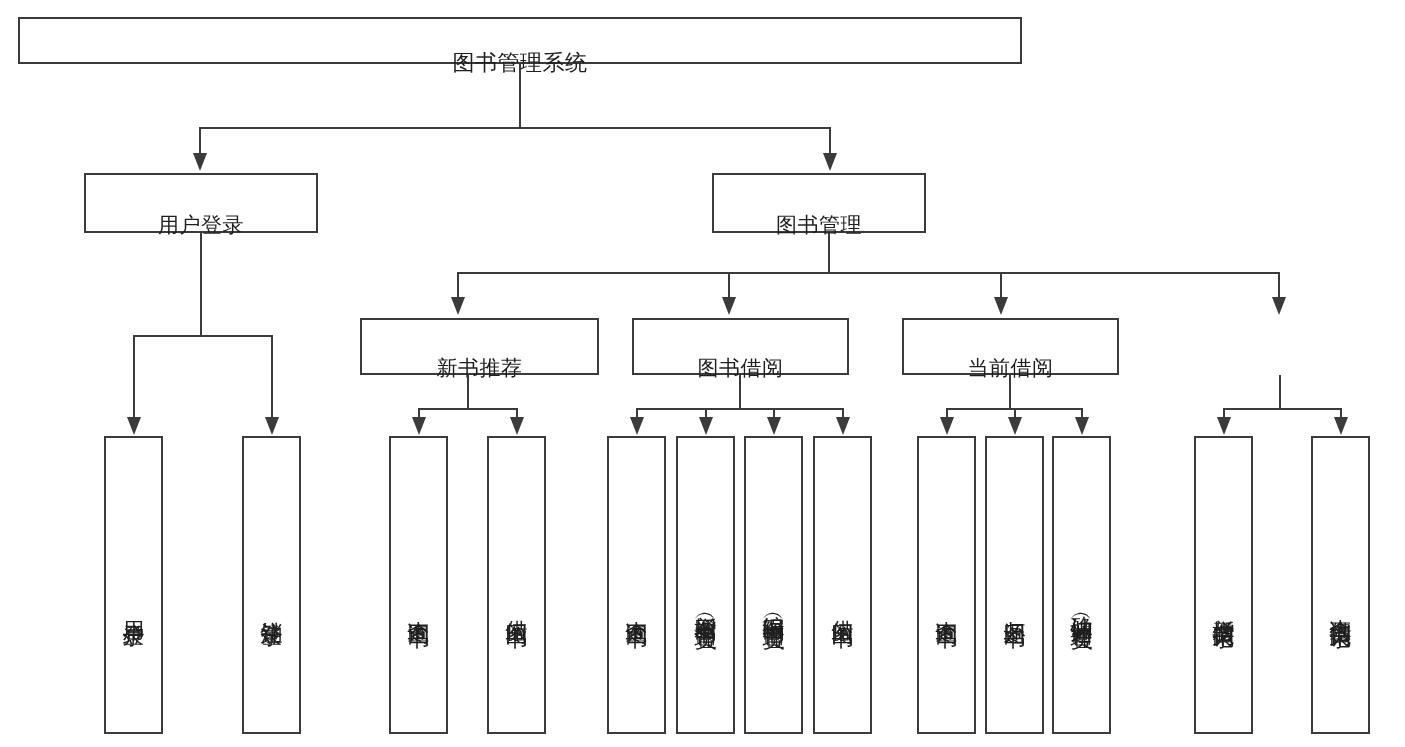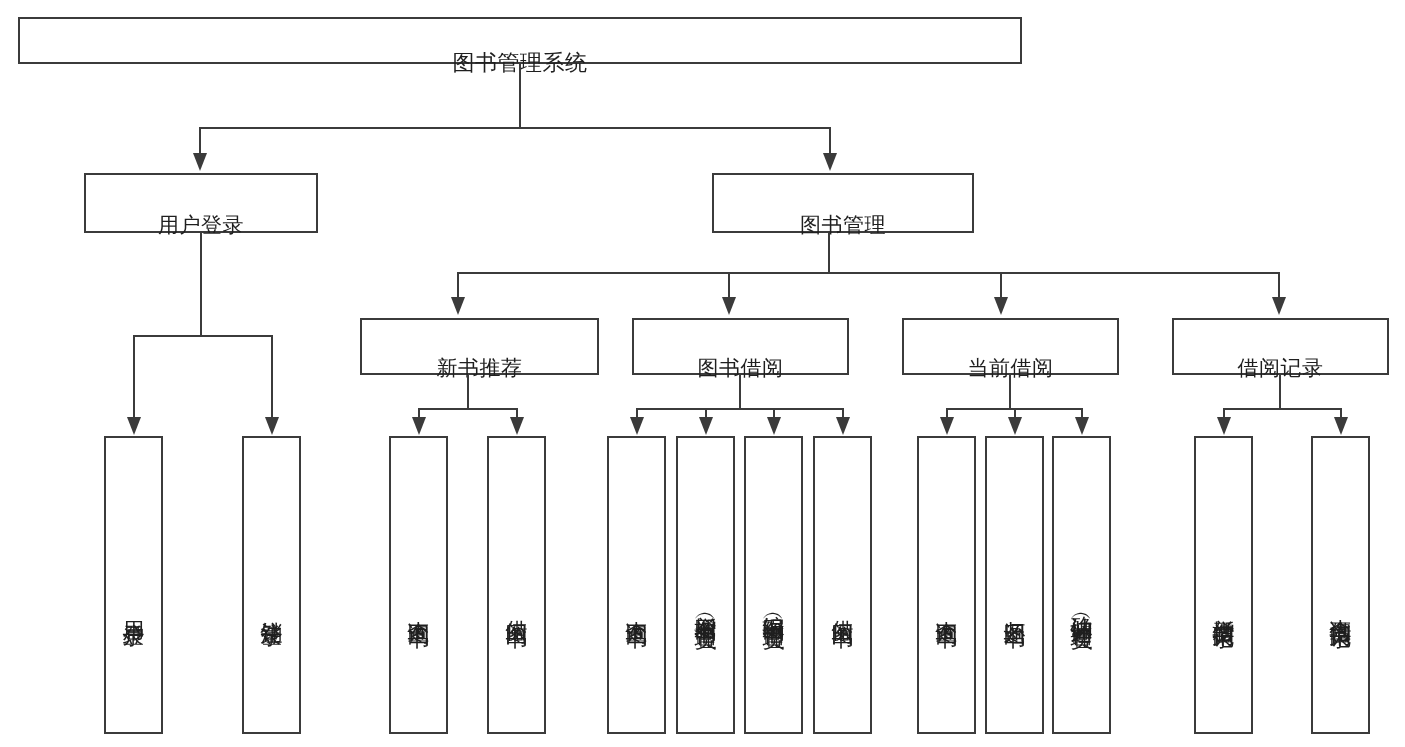--- a/index.html
+++ b/index.html
@@ -80,21 +80,21 @@
   <div class="edge v" style="left:519px; top:64px; height:64px;"></div>
   <div class="edge h" style="left:199px; top:127px; width:632px;"></div>
   <div class="edge v" style="left:199px; top:127px; height:28px;"></div>
   <div class="edge v" style="left:829px; top:127px; height:28px;"></div>
   <div class="arrow" style="left:193px; top:153px;"></div>
   <div class="arrow" style="left:823px; top:153px;"></div>
 
   <div class="node" style="left:84px; top:173px; width:234px; height:60px;">
     <span class="label">用户登录</span>
   </div>
-  <div class="node" style="left:712px; top:173px; width:262px; height:60px;">
+  <div class="node" style="left:712px; top:173px; width:214px; height:60px;">
     <span class="label">图书管理</span>
   </div>
 
   <div class="edge v" style="left:200px; top:233px; height:103px;"></div>
   <div class="edge h" style="left:133px; top:335px; width:139px;"></div>
   <div class="edge v" style="left:133px; top:335px; height:84px;"></div>
   <div class="edge v" style="left:271px; top:335px; height:84px;"></div>
   <div class="arrow" style="left:127px; top:417px;"></div>
   <div class="arrow" style="left:265px; top:417px;"></div>
 
@@ -111,23 +111,20 @@
 
   <div class="node" style="left:360px; top:318px; width:239px; height:57px;">
     <span class="label">新书推荐</span>
   </div>
   <div class="node" style="left:632px; top:318px; width:217px; height:57px;">
     <span class="label">图书借阅</span>
   </div>
   <div class="node" style="left:902px; top:318px; width:217px; height:57px;">
     <span class="label">当前借阅</span>
   </div>
-  <div class="node" style="left:1172px; top:318px; width:217px; height:57px;">
-    <span class="label">借阅记录</span>
-  </div>
 
   <div class="edge v" style="left:467px; top:375px; height:34px;"></div>
   <div class="edge h" style="left:418px; top:408px; width:99px;"></div>
   <div class="edge v" style="left:418px; top:408px; height:11px;"></div>
   <div class="edge v" style="left:516px; top:408px; height:11px;"></div>
   <div class="arrow" style="left:412px; top:417px;"></div>
   <div class="arrow" style="left:510px; top:417px;"></div>
 
   <div class="edge v" style="left:739px; top:375px; height:34px;"></div>
   <div class="edge h" style="left:636px; top:408px; width:207px;"></div>

